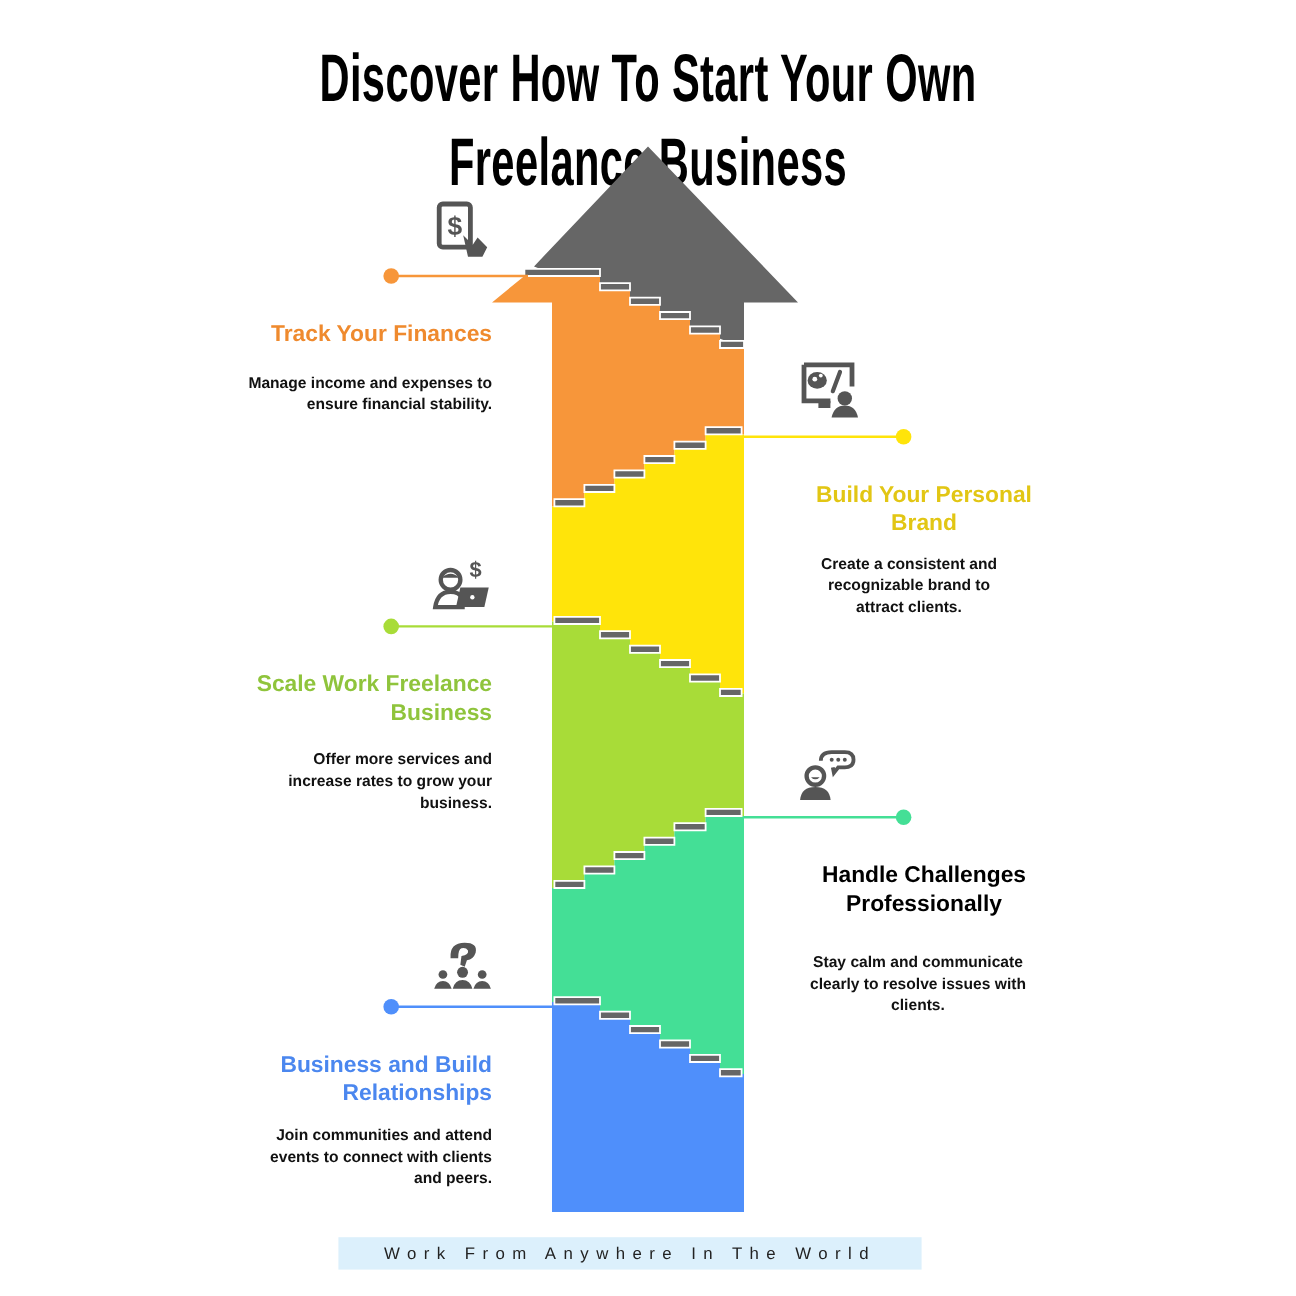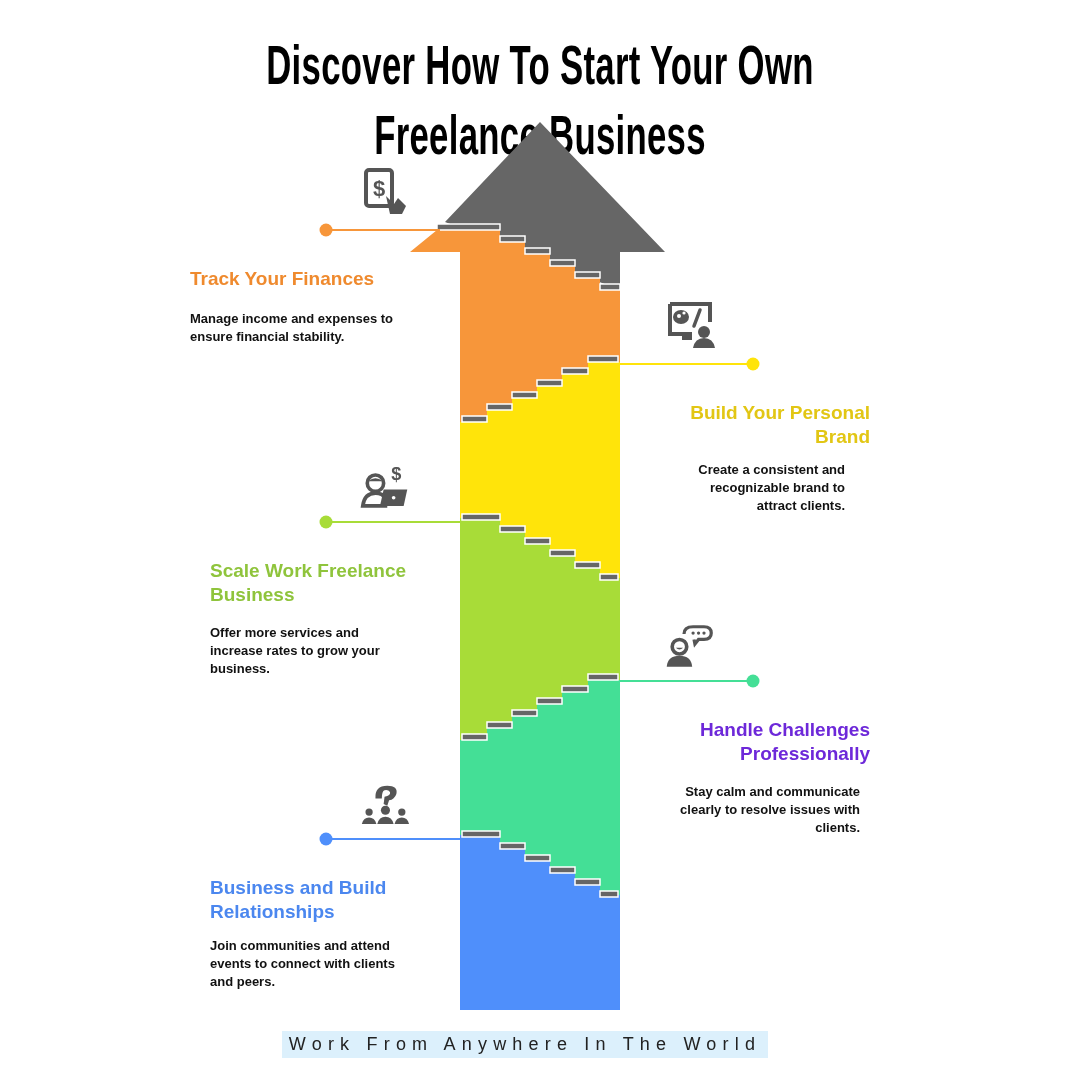--- a/index.html
+++ b/index.html
@@ -6,26 +6,26 @@
   body { width:1080px; height:1080px; position:relative; overflow:hidden; font-family:"Liberation Sans", sans-serif; }
   .title {
     position:absolute; left:0; top:30px; width:1080px; text-align:center;
     font-family:"Liberation Sans", sans-serif; font-weight:700; font-size:56px; color:#000;
     transform:scaleX(0.62); transform-origin:center; letter-spacing:0.5px; line-height:70px;
   }
   svg.diagram { position:absolute; left:0; top:0; }
   .step { position:absolute; }
   .step h3 { margin:0; font-size:19px; font-weight:700; line-height:24px; }
   .step p { margin:12px 0 0 0; font-size:13px; font-weight:700; line-height:18px; color:#111; }
-  .left { }
-  .right { text-align:right; }
+  .left { text-align:right; }
+  .right { text-align:center; }
   .icon { position:absolute; width:50px; height:50px; }
   .footer {
     position:absolute; left:282px; top:1031px; width:486px; height:27px; background:#dcf0fc;
-    font-family:"Liberation Sans", sans-serif; font-size:18px; letter-spacing:6.2px; color:#222;
+    font-family:"Liberation Sans", sans-serif; font-size:14px; letter-spacing:6.2px; color:#222;
     text-align:center; line-height:27px;
   }
 </style>
 </head>
 <body>
 
 <div class="title">Discover How To Start Your Own Freelance Business</div>
 
 <svg class="diagram" width="1080" height="1080" viewBox="0 0 1080 1080">
 
@@ -163,22 +163,22 @@
   <h3 style="color:#E2C614;">Build Your Personal Brand</h3>
   <p style="width:175px;">Create a consistent and recognizable brand to attract clients.</p>
 </div>
 
 <div class="step left" style="right:670px;top:559px;width:200px;">
   <h3 style="color:#8FC43C;">Scale Work Freelance Business</h3>
   <p style="margin-top:17px;">Offer more services and increase rates to grow your business.</p>
 </div>
 
 <div class="step right" style="left:670px;top:718px;width:200px;">
-  <h3 style="color:#6d28d9;">Handle Challenges Professionally</h3>
-  <p style="margin-top:17px;width:190px;">Stay calm and communicate clearly to resolve issues with clients.</p>
+  <h3 style="color:#000000;">Handle Challenges Professionally</h3>
+  <p style="margin-top:27px;width:190px;">Stay calm and communicate clearly to resolve issues with clients.</p>
 </div>
 
 <div class="step left" style="right:670px;top:876px;width:200px;">
   <h3 style="color:#4B87EF;">Business and Build Relationships</h3>
   <p style="margin-top:13px;">Join communities and attend events to connect with clients and peers.</p>
 </div>
 
 <div class="footer">Work From Anywhere In The World</div>
 
 </body></html>

